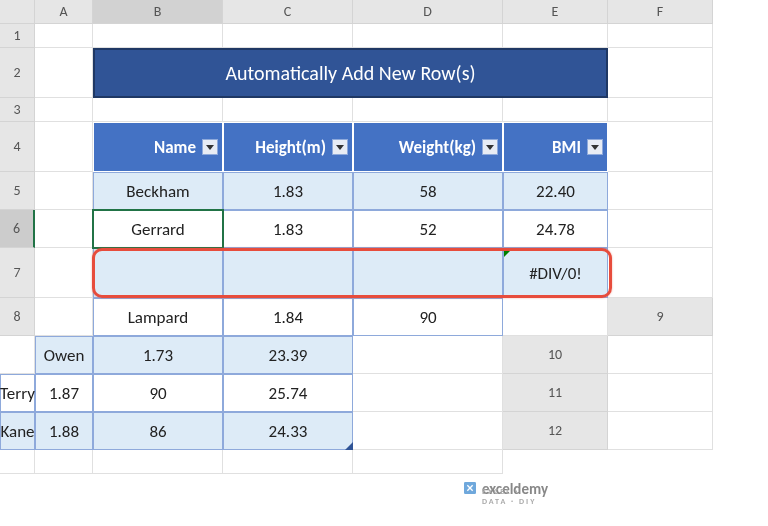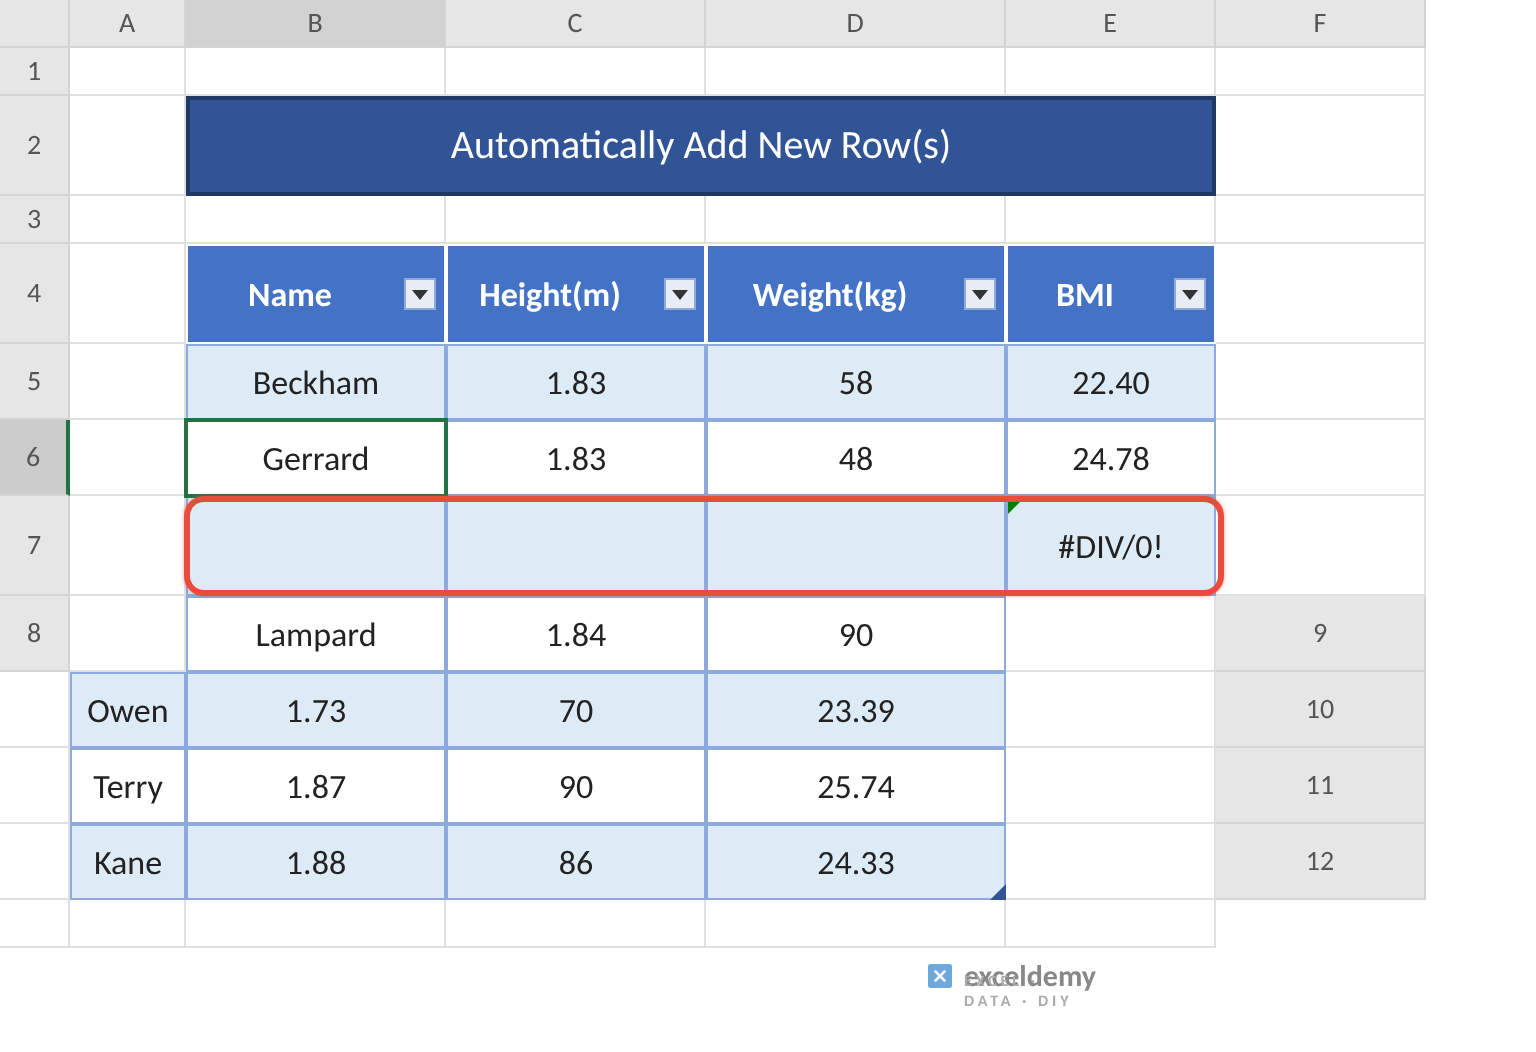--- a/index.html
+++ b/index.html
@@ -60,21 +60,21 @@
     justify-content: center;
   }
   .th {
     background: #4472c4;
     color: #fff;
     font-weight: bold;
     font-size: 17px;
     border: 1px solid #fff;
     display: flex;
     align-items: center;
-    justify-content: center;
+    justify-content: flex-end;
     position: relative;
     padding-right: 26px;
   }
   .th .filter {
     position: absolute;
     right: 4px;
     width: 16px;
     height: 16px;
     background: #e8ecf4;
     border: 1px solid #8ea9db;
@@ -207,21 +207,21 @@
   <div class="td band">Beckham</div>
   <div class="td band">1.83</div>
   <div class="td band">58</div>
   <div class="td band">22.40</div>
   <div class="cell"></div>
 
   <div class="rowhdr active">6</div>
   <div class="cell"></div>
   <div class="td active">Gerrard</div>
   <div class="td">1.83</div>
-  <div class="td">48</div>
+  <div class="td">52</div>
   <div class="td">24.78</div>
   <div class="cell"></div>
 
   <div class="rowhdr">7</div>
   <div class="cell"></div>
   <div class="td band"></div>
   <div class="td band"></div>
   <div class="td band"></div>
   <div class="td band">
       <span class="err-tri"></span>
@@ -233,21 +233,20 @@
   <div class="cell"></div>
   <div class="td">Lampard</div>
   <div class="td">1.84</div>
   <div class="td">90</div>
   <div class="cell"></div>
 
   <div class="rowhdr">9</div>
   <div class="cell"></div>
   <div class="td band">Owen</div>
   <div class="td band">1.73</div>
-  <div class="td band">70</div>
   <div class="td band">23.39</div>
   <div class="cell"></div>
 
   <div class="rowhdr">10</div>
   <div class="cell"></div>
   <div class="td">Terry</div>
   <div class="td">1.87</div>
   <div class="td">90</div>
   <div class="td">25.74</div>
   <div class="cell"></div>

